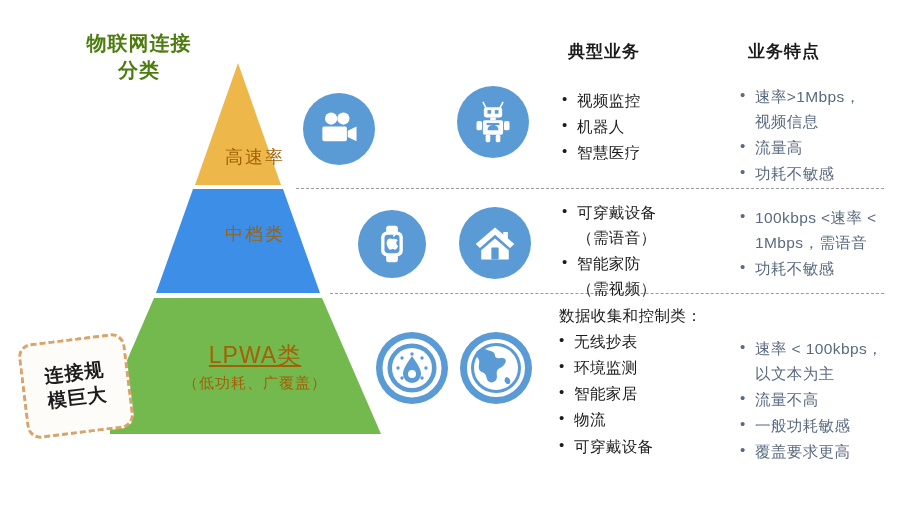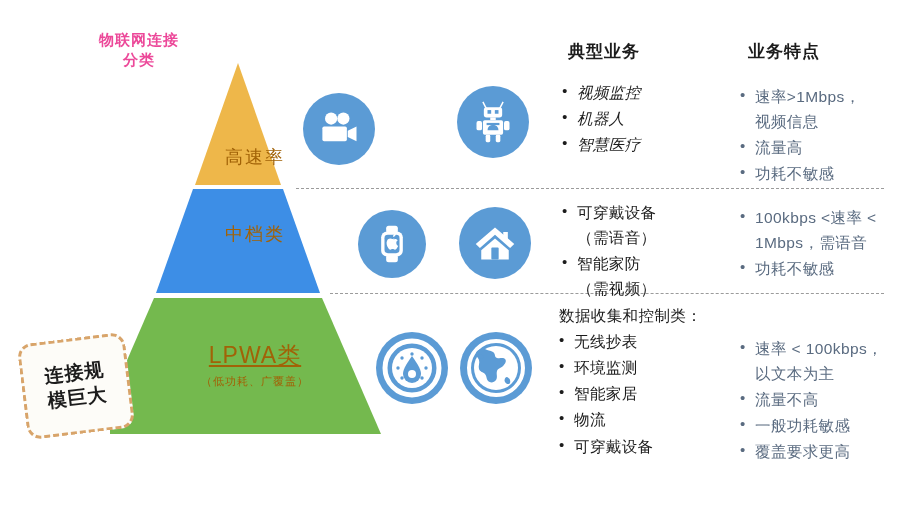--- a/index.html
+++ b/index.html
@@ -18,23 +18,23 @@
     overflow: hidden;
   }
 
   
   .main-title {
     position: absolute;
     left: 44px;
     top: 30px;
     width: 190px;
     text-align: center;
-    font-size: 15px;
+    font-size: 20px;
     font-weight: bold;
-    color: #ec4899;
+    color: #4d7c0f;
     line-height: 1.35;
     letter-spacing: 1px;
     white-space: pre-line;
   }
 
   
   .col-header {
     position: absolute;
     font-size: 17px;
     font-weight: bold;
@@ -66,21 +66,21 @@
     font-size: 18px;
     letter-spacing: 2px;
   }
   .tier-label .big.lpwa {
     font-size: 23px;
     letter-spacing: 1px;
     text-decoration: underline;
   }
   .tier-label .sub {
     display: block;
-    font-size: 11px;
+    font-size: 15px;
     letter-spacing: 1px;
     margin-top: 3px;
   }
   .tier-top  { top: 90px;  }
   .tier-mid  { top: 167px; }
   .tier-base { top: 285px; }
 
   
   .divider {
     position: absolute;
@@ -277,21 +277,21 @@
     <svg width="76" height="76" viewBox="0 0 76 76" xmlns="http://www.w3.org/2000/svg">
       <circle cx="38" cy="38" r="36" fill="#5b9bd5"></circle>
       <circle cx="38" cy="38" r="27" fill="none" stroke="#ffffff" stroke-width="4"></circle>
       <circle cx="38" cy="38" r="22" fill="#ffffff"></circle>
       <path d="M27 19 c3 2 5 1 8 3 c3 2 1 5 4 6 c3 1 6-1 8 1 c2 2 0 5-2 7 c-2 2-5 2-6 5 c-1 3 1 6-1 9 c-2 3-6 3-8 1 c-2-2-1-5-3-7 c-2-2-5-2-6-5 c-1-3 1-6 0-9 c-1-3-4-4-3-7 c1-3 6-5 9-4 z" fill="#5b9bd5"></path>
       <path d="M49 47 c2 1 4 3 3 6 c-1 2-4 1-5-1 c-1-2 0-5 2-5 z" fill="#5b9bd5"></path>
       <path d="M22 24 c2 0 4 2 3 4 c-1 2-4 1-5-1 c-1-2 0-3 2-3 z" fill="#5b9bd5"></path>
     </svg>
   </div>
 
-  <div class="txt-block typical" style="left:560px; top:80px;font-style:italic;">
+  <div class="txt-block typical" style="left:560px; top:88px;">
     <ul class="bullets">
       <li>
           <span class="cont">视频监控</span>
         </li>
       <li>
           <span class="cont">机器人</span>
         </li>
       <li>
           <span class="cont">智慧医疗</span>
         </li>

